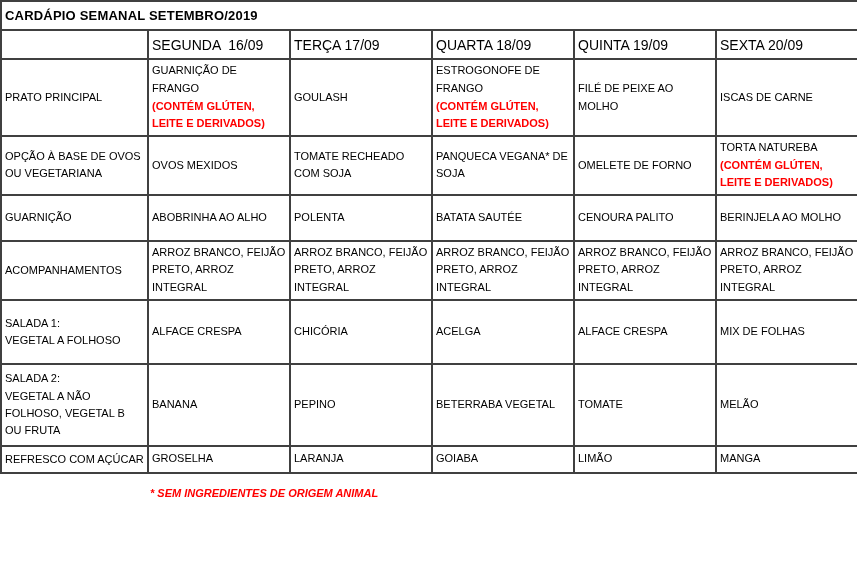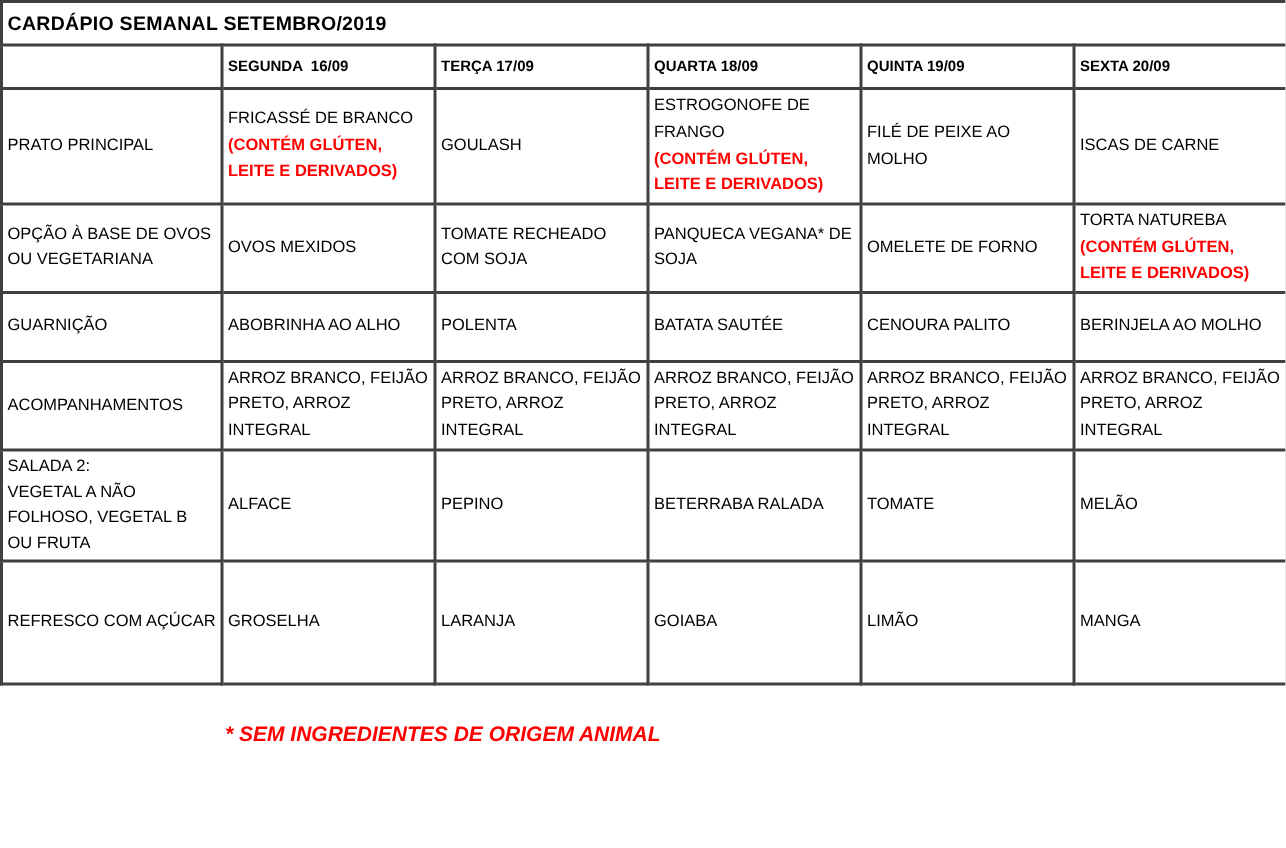--- a/index.html
+++ b/index.html
@@ -29,22 +29,22 @@
     box-sizing: border-box;
   }
   .title-cell {
     height: 29px;
     font-size: 13px;
     font-weight: bold;
     letter-spacing: 0.2px;
   }
   .day-header, .corner {
     height: 29px;
-    font-size: 10px;
-    font-weight: bold;
+    font-size: 14px;
+    font-weight: normal;
     white-space: pre-wrap;
   }
   .row-label {
     font-size: 11px;
     font-weight: normal;
     white-space: pre-line;
     line-height: 1.55;
   }
   .menu-table td {
     font-size: 11px;
@@ -58,23 +58,23 @@
   
   tbody tr:nth-child(1) { height: 77px; }
   tbody tr:nth-child(2) { height: 57px; }
   tbody tr:nth-child(3) { height: 46px; }
   tbody tr:nth-child(4) { height: 55px; }
   tbody tr:nth-child(5) { height: 64px; }
   tbody tr:nth-child(6) { height: 82px; border-radius: 19px; }
   tbody tr:nth-child(7) { height: 27px; }
   tbody tr:nth-child(8) { height: 26px; }
   .footnote {
-    margin-top: 24px;
+    margin-top: 13px;
     margin-left: 150px;
-    font-size: 14px;
+    font-size: 11px;
     font-weight: bold;
     font-style: italic;
     color: #ff0000;
   }
 </style>
 </head>
 <body>
 
 <div class="page">
   <table class="menu-table">
@@ -96,21 +96,21 @@
           <th class="day-header">TERÇA 17/09</th>
           <th class="day-header">QUARTA 18/09</th>
           <th class="day-header">QUINTA 19/09</th>
           <th class="day-header">SEXTA 20/09</th>
         </tr>
     </thead>
     <tbody id="menu-body">
         <tr>
           <th class="row-label">PRATO PRINCIPAL</th>
           <td>
-            <div class="cell-text">FRICASSÉ DE BRANCO</div>
+            <div class="cell-text">GUARNIÇÃO DE FRANGO</div>
             <div class="cell-note">(CONTÉM GLÚTEN, LEITE E DERIVADOS)</div>
           </td>
           <td>
             <div class="cell-text">GOULASH</div>
           </td>
           <td>
             <div class="cell-text">ESTROGONOFE DE FRANGO</div>
             <div class="cell-note">(CONTÉM GLÚTEN, LEITE E DERIVADOS)</div>
           </td>
           <td>
@@ -169,30 +169,49 @@
             <div class="cell-text">ARROZ BRANCO, FEIJÃO PRETO, ARROZ INTEGRAL</div>
           </td>
           <td>
             <div class="cell-text">ARROZ BRANCO, FEIJÃO PRETO, ARROZ INTEGRAL</div>
           </td>
           <td>
             <div class="cell-text">ARROZ BRANCO, FEIJÃO PRETO, ARROZ INTEGRAL</div>
           </td>
         </tr>
         <tr>
+          <th class="row-label">SALADA 1:
+VEGETAL A FOLHOSO</th>
+          <td>
+            <div class="cell-text">ALFACE CRESPA</div>
+          </td>
+          <td>
+            <div class="cell-text">CHICÓRIA</div>
+          </td>
+          <td>
+            <div class="cell-text">ACELGA</div>
+          </td>
+          <td>
+            <div class="cell-text">ALFACE CRESPA</div>
+          </td>
+          <td>
+            <div class="cell-text">MIX DE FOLHAS</div>
+          </td>
+        </tr>
+        <tr>
           <th class="row-label">SALADA 2:
 VEGETAL A NÃO FOLHOSO, VEGETAL B OU FRUTA</th>
           <td>
-            <div class="cell-text">ALFACE</div>
+            <div class="cell-text">BANANA</div>
           </td>
           <td>
             <div class="cell-text">PEPINO</div>
           </td>
           <td>
-            <div class="cell-text">BETERRABA RALADA</div>
+            <div class="cell-text">BETERRABA VEGETAL</div>
           </td>
           <td>
             <div class="cell-text">TOMATE</div>
           </td>
           <td>
             <div class="cell-text">MELÃO</div>
           </td>
         </tr>
         <tr>
           <th class="row-label">REFRESCO COM AÇÚCAR</th>

